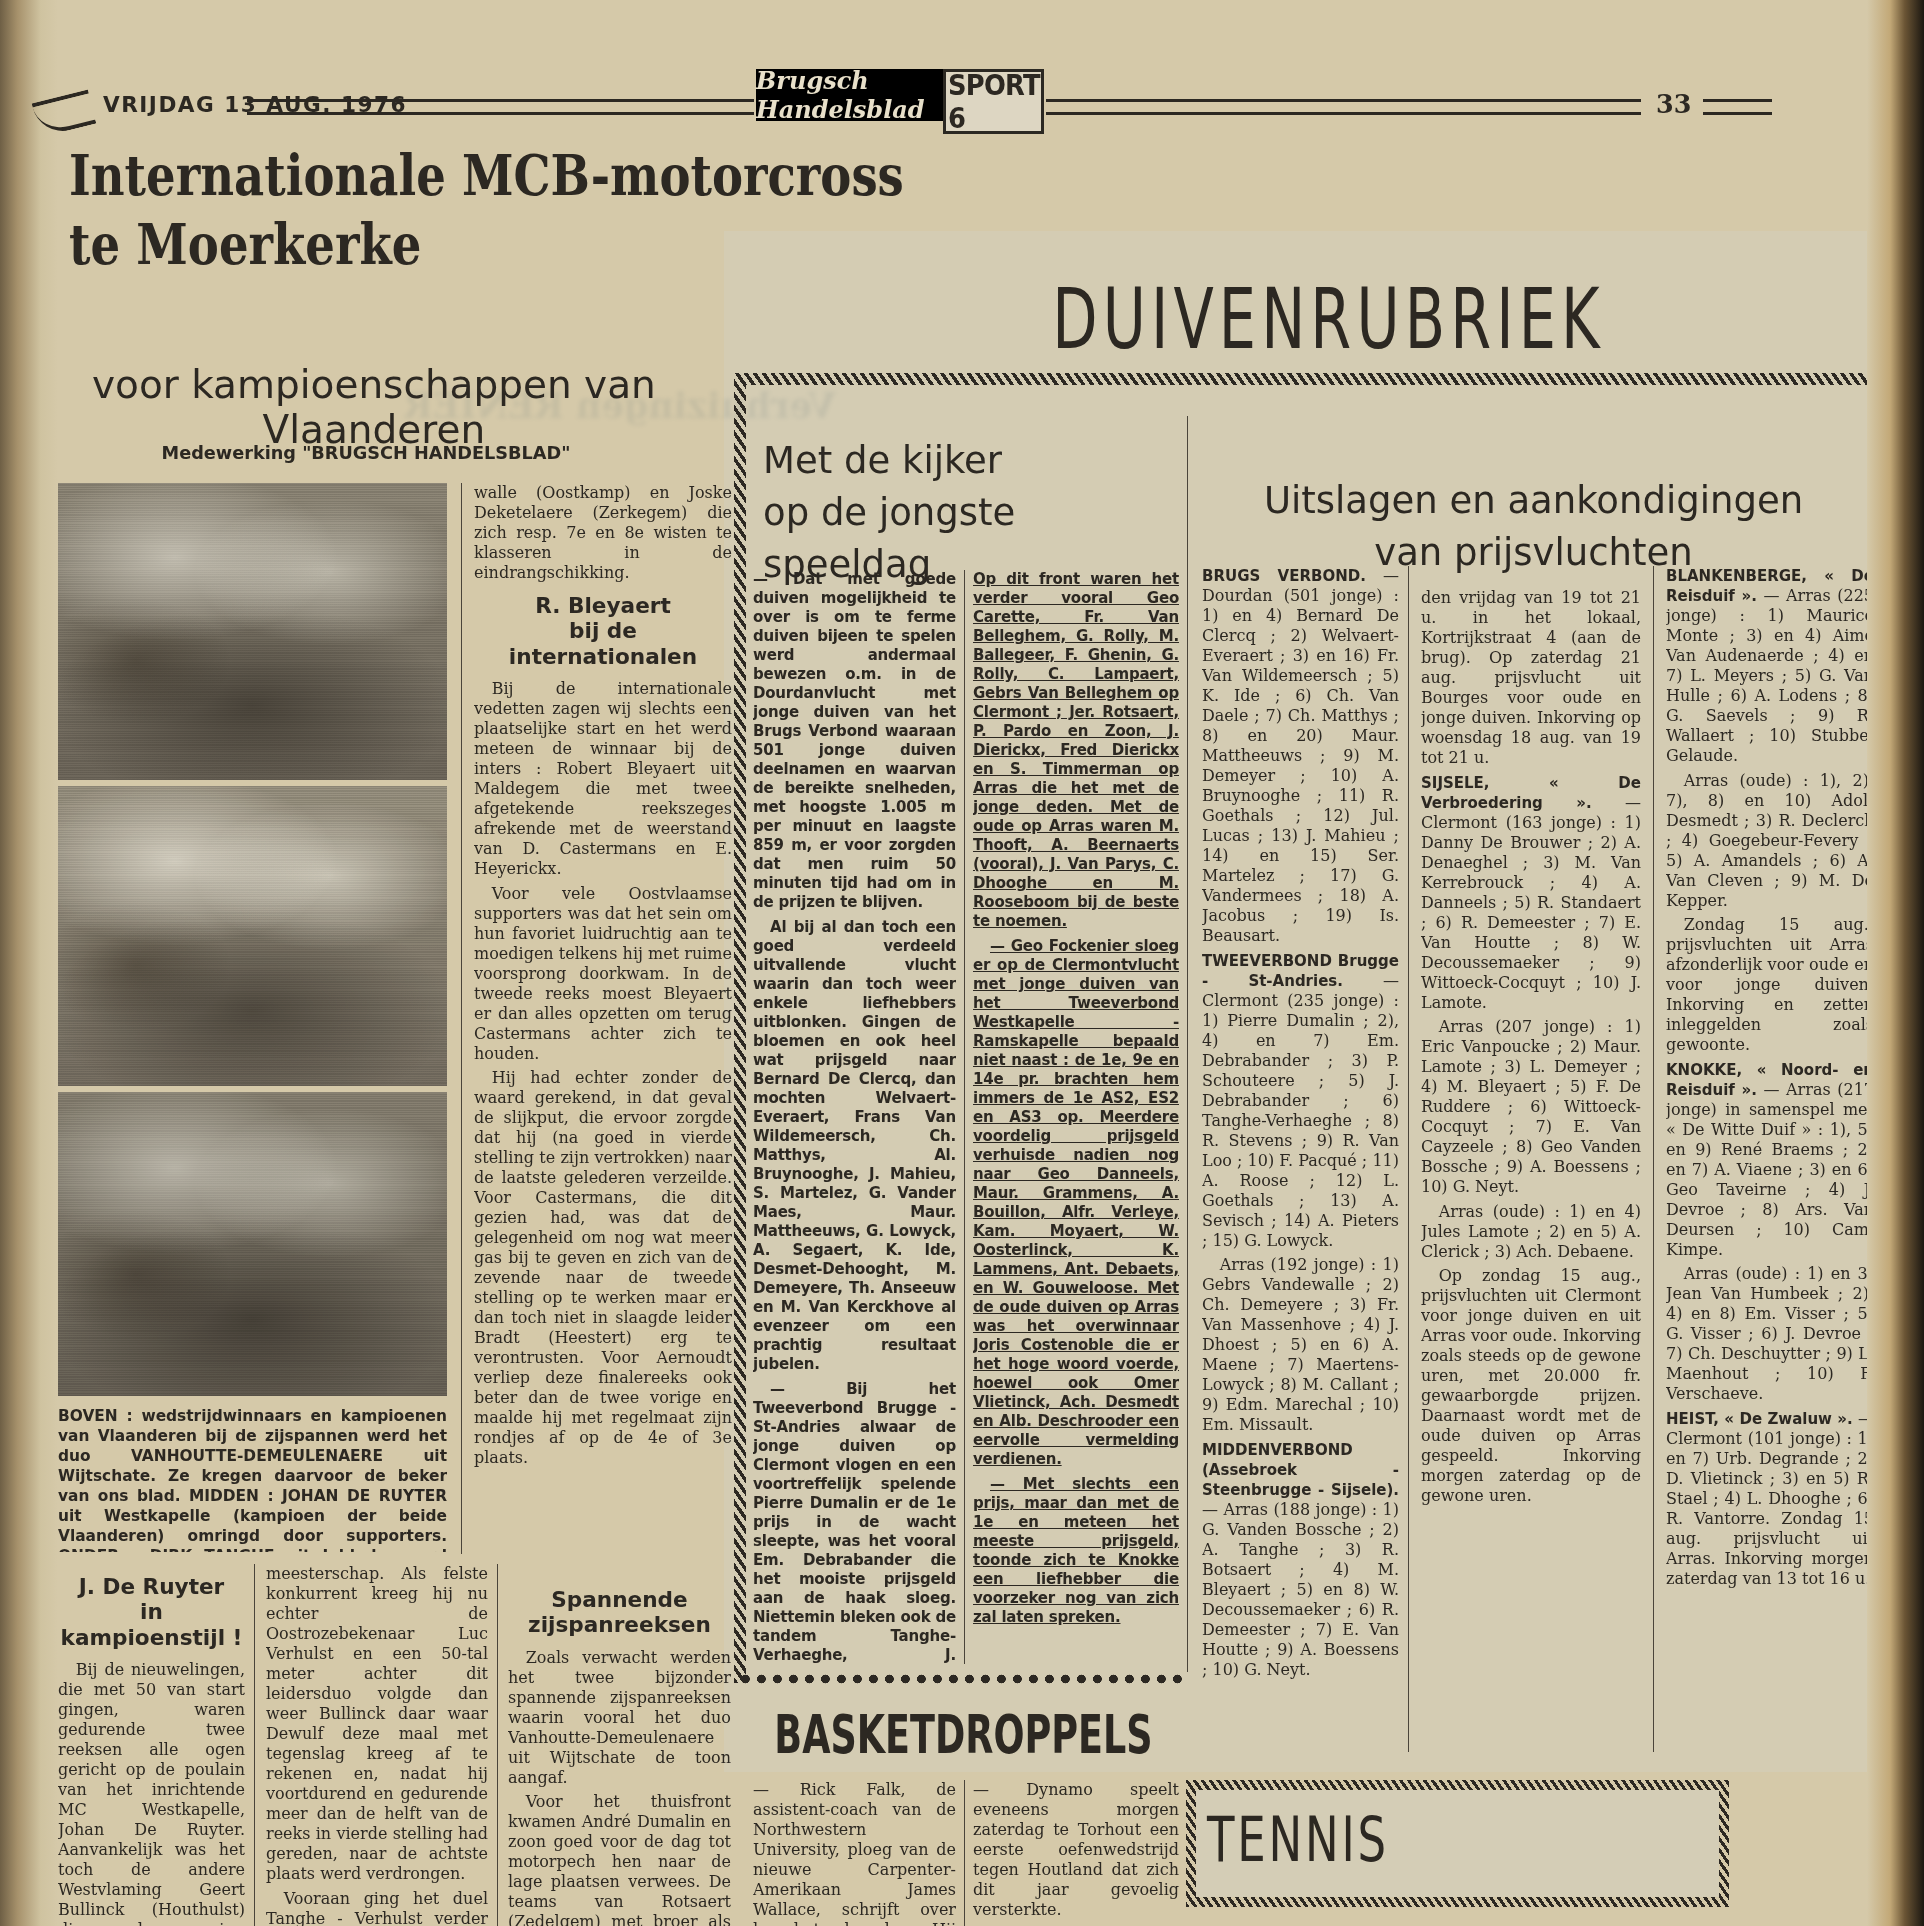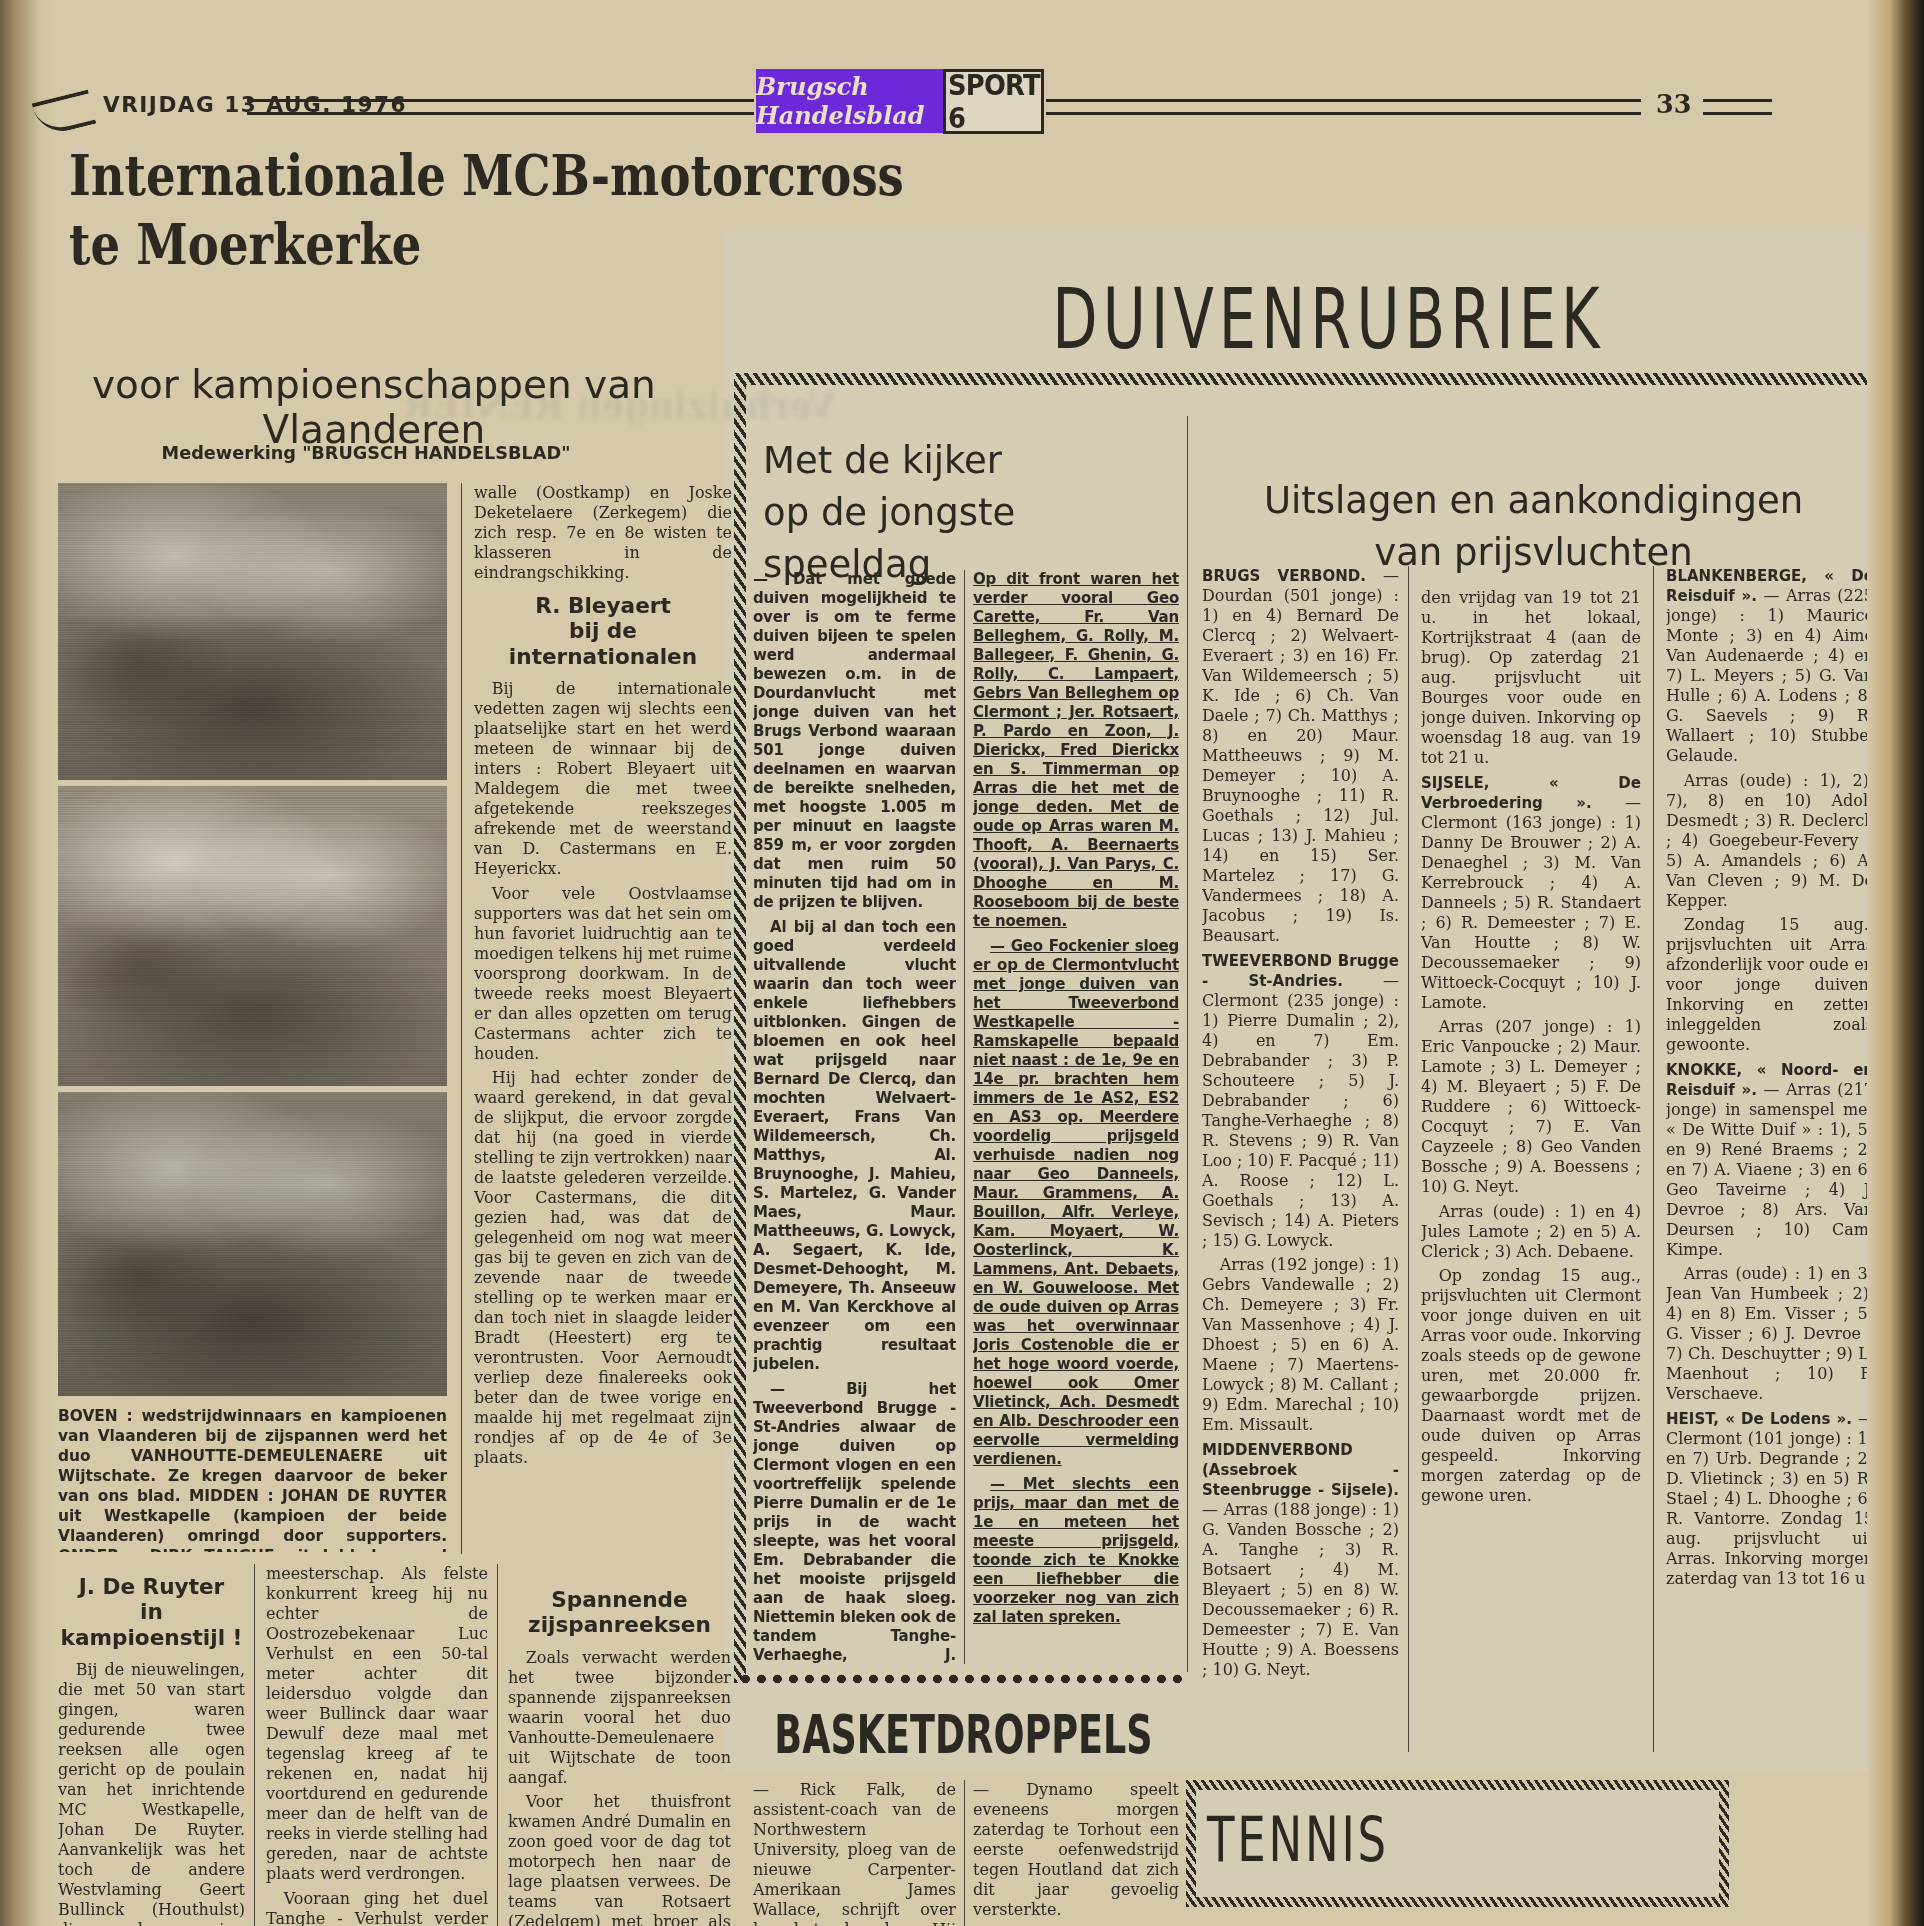--- a/index.html
+++ b/index.html
@@ -41,21 +41,21 @@
 </head>
 <body>
 
 <div id="page">
   <div class="spine"></div>
   <div class="tint"></div>
 
   <div class="abs san b" style="left:103px;top:92px;font-size:21.6px;letter-spacing:1.5px;">VRIJDAG 13 AUG. 1976</div>
   <div class="abs" style="left:35px;top:96px;width:58px;height:27px;border-top:4.6px solid #2c2822;border-bottom:4.6px solid #2c2822;border-radius:0 0 0 31px;transform:rotate(-14deg);"></div>
   <div class="dbl" style="left:247px;top:99px;width:507px;"></div>
-  <div class="abs" style="left:756px;top:69px;width:187px;height:64px;background:#6d28d9;display:flex;align-items:center;justify-content:center;">
+  <div class="abs" style="left:756px;top:69px;width:187px;height:52px;background:#000000;display:flex;align-items:center;justify-content:center;">
     <span class="ser b" style="color:#e8e0ca;font-size:24px;font-style:italic;">Brugsch Handelsblad</span>
   </div>
   <div class="abs" style="left:943px;top:69px;width:101px;height:65px;background:#ddd6c2;border:3.5px solid #2b2822;box-sizing:border-box;display:flex;align-items:center;justify-content:center;">
     <span class="san b" style="font-size:28px;letter-spacing:-0.8px;transform:scaleX(.92);">SPORT 6</span>
   </div>
   <div class="dbl" style="left:1046px;top:99px;width:595px;"></div>
   <div class="abs ser b" style="left:1656px;top:89px;font-size:25.4px;">33</div>
   <div class="dbl" style="left:1703px;top:99px;width:69px;"></div>
 
   <div class="abs ser b" style="left:69px;top:142px;font-size:49px;transform:scale(.95,1.15);transform-origin:left top;white-space:nowrap;">Internationale MCB-motorcross</div>
@@ -149,21 +149,21 @@
   </div>
   <div class="colbox" style="left:1666px;top:566px;width:208px;height:1188px;">
     <p class="p" style="text-indent:0;">
       <span class="san b" style="font-size:15px;">BLANKENBERGE, « De Reisduif ».</span><span> — Arras (225 jonge) : 1) Maurice Monte ; 3) en 4) Aimé Van Audenaerde ; 4) en 7) L. Meyers ; 5) G. Van Hulle ; 6) A. Lodens ; 8) G. Saevels ; 9) R. Wallaert ; 10) Stubbe-Gelaude.</span></p>
     <p class="p">Arras (oude) : 1), 2), 7), 8) en 10) Adolf Desmedt ; 3) R. Declerck ; 4) Goegebeur-Fevery ; 5) A. Amandels ; 6) A. Van Cleven ; 9) M. De Kepper.</p>
     <p class="p">Zondag 15 aug., prijsvluchten uit Arras afzonderlijk voor oude en voor jonge duiven. Inkorving en zetten inleggelden zoals gewoonte.</p>
     <p class="p" style="text-indent:0;">
       <span class="san b" style="font-size:15px;">KNOKKE, « Noord- en Reisduif ».</span><span> — Arras (217 jonge) in samenspel met « De Witte Duif » : 1), 5) en 9) René Braems ; 2) en 7) A. Viaene ; 3) en 6) Geo Taveirne ; 4) J. Devroe ; 8) Ars. Van Deursen ; 10) Cam. Kimpe.</span></p>
     <p class="p">Arras (oude) : 1) en 3) Jean Van Humbeek ; 2), 4) en 8) Em. Visser ; 5) G. Visser ; 6) J. Devroe ; 7) Ch. Deschuytter ; 9) L. Maenhout ; 10) F. Verschaeve.</p>
     <p class="p" style="text-indent:0;">
-      <span class="san b" style="font-size:15px;">HEIST, « De Lodens ».</span><span> — Clermont (101 jonge) : 1) en 7) Urb. Degrande ; 2) D. Vlietinck ; 3) en 5) R. Stael ; 4) L. Dhooghe ; 6) R. Vantorre. Zondag 15 aug. prijsvlucht uit Arras. Inkorving morgen zaterdag van 13 tot 16 u.</span></p>
+      <span class="san b" style="font-size:15px;">HEIST, « De Zwaluw ».</span><span> — Clermont (101 jonge) : 1) en 7) Urb. Degrande ; 2) D. Vlietinck ; 3) en 5) R. Stael ; 4) L. Dhooghe ; 6) R. Vantorre. Zondag 15 aug. prijsvlucht uit Arras. Inkorving morgen zaterdag van 13 tot 16 u.</span></p>
   </div>
 
   <div class="bead" style="left:740px;top:1674px;width:447px;"></div>
   <div class="abs san b" style="left:740px;top:1703px;width:447px;text-align:center;font-size:43px;transform:scale(.85,1.25);transform-origin:center top;">BASKETDROPPELS</div>
   <div class="rule-v" style="left:964px;top:1780px;height:320px;"></div>
   <div class="colbox" style="left:753px;top:1780px;width:203px;height:322px;">
     <p class="p" style="text-indent:0;">— Rick Falk, de assistent-coach van de Northwestern University, ploeg van de nieuwe Carpenter-Amerikaan James Wallace, schrijft over hem het volgende : « Hij is een sterke, agressieve speler, een jumper 1e klasse en hij blokt heel wat shots. Vorig jaar skoorde hij gemiddeld 18 p. per wedstrijd en nam 12 rebounds ».</p>
 
   </div>
   <div class="colbox" style="left:973px;top:1780px;width:206px;height:322px;">

